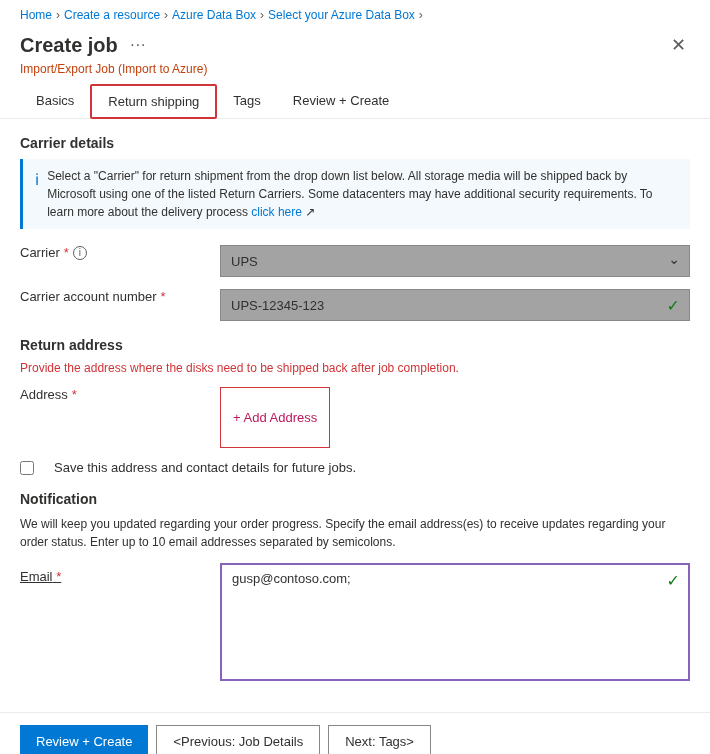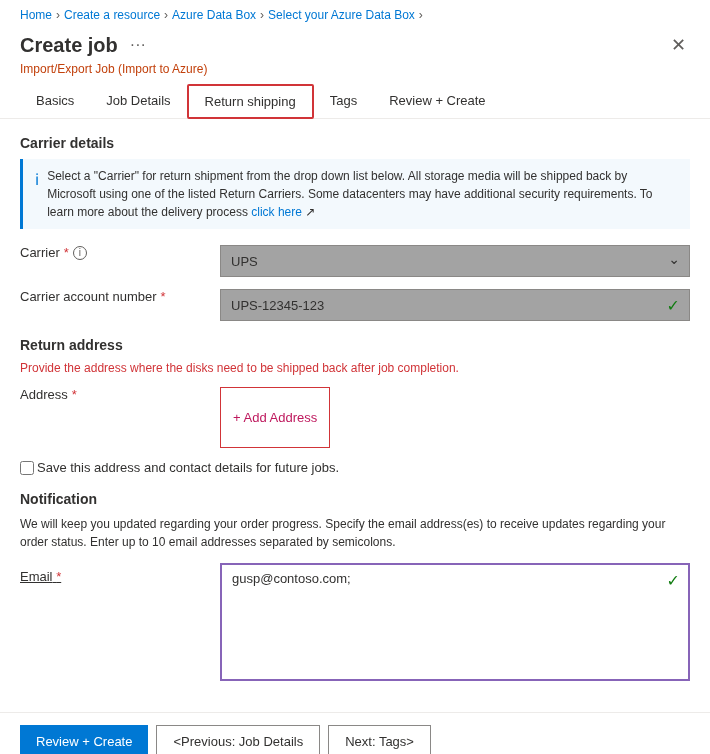--- a/index.html
+++ b/index.html
@@ -199,21 +199,21 @@
       padding: 22px 12px;
       cursor: pointer;
       font-size: 13px;
       display: flex;
       align-items: center;
       gap: 4px;
     }
     .checkbox-row {
       display: flex;
       align-items: center;
-      gap: 3px;
+      gap: 20px;
       margin-bottom: 16px;
     }
     .checkbox-row input[type="checkbox"] {
       width: 14px;
       height: 14px;
     }
     .notification-section {
       margin-top: 4px;
     }
     .notification-desc {
@@ -316,21 +316,20 @@
       <span class="page-title">Create job</span>
       <button class="ellipsis-btn">···</button>
     </div>
     <button class="close-btn">✕</button>
   </div>
 
   <div class="subtitle">Import/Export Job (Import to Azure)</div>
 
   <div class="tabs">
     <button class="tab">Basics</button>
-    <button class="tab">Job Details</button>
     <button class="tab active">Return shipping</button>
     <button class="tab">Tags</button>
     <button class="tab">Review + Create</button>
   </div>
 
   <div class="content">
 
     <div class="section-title">Carrier details</div>
 
     <div class="info-box">

